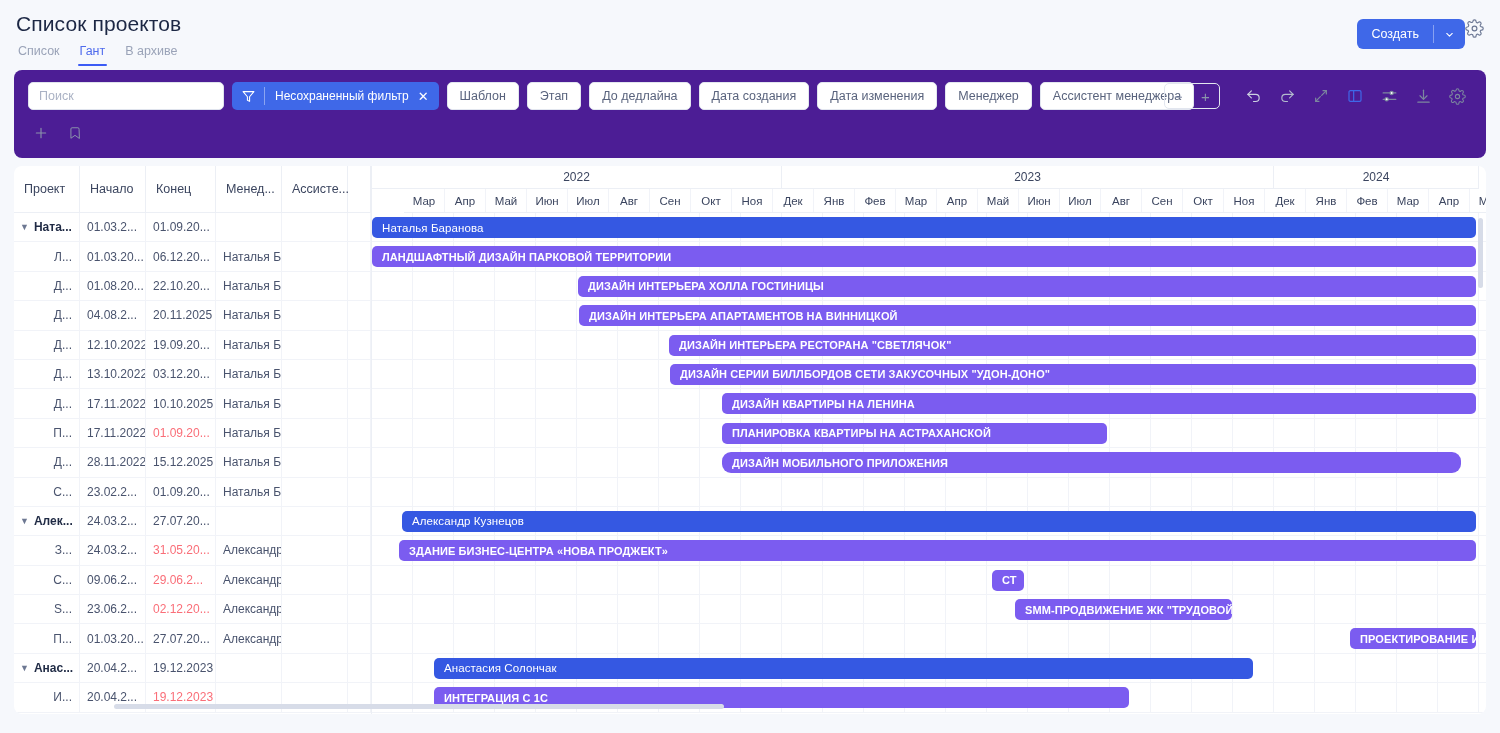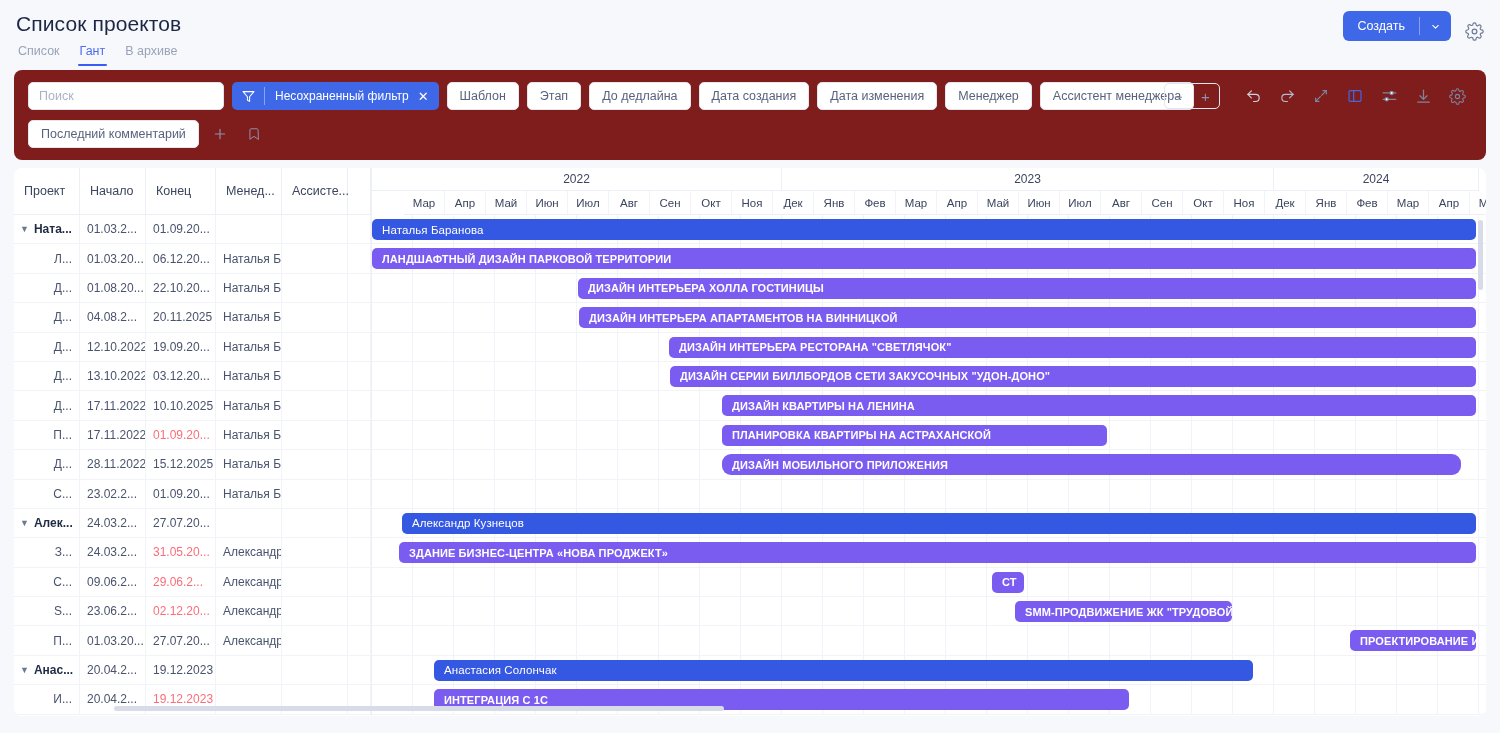--- a/index.html
+++ b/index.html
@@ -38,42 +38,42 @@
     position: relative;
   }
   .tab.active { color: #4f6bed; }
   .tab.active::after {
     content:"";
     position:absolute; left:0; right:0; bottom:0;
     height: 2.5px; background:#3b5bf5; border-radius:2px;
   }
   .header-right {
     position: absolute;
-    top: 11px; right: 16px;
-    display: flex; align-items: flex-end; gap: 14px;
+    top: 19px; right: 16px;
+    display: flex; align-items: flex-start; 
   }
   .create-btn {
     display: flex; align-items: center;
     background: #3f68e8;
     border-radius: 6px;
     height: 30px;
     color: #fff;
     font-size: 12.5px;
     cursor: pointer;
     overflow: hidden;
   }
   .create-btn .lbl { padding: 0 14px; }
   .create-btn .sep { width: 1px; height: 18px; background: rgba(255,255,255,.38); }
   .create-btn .caret { padding: 0 10px; display:flex; align-items:center; }
   .gear-top { color:#6b7794; cursor:pointer; display:flex; }
 
   
   .toolbar-card {
     margin: 6px 14px 0 14px;
-    background: #7f1d1d;
+    background: #4c1d95;
     border-radius: 8px;
     padding: 12px 8px 12px 8px;
     position: relative;
     min-height: 72px;
   }
   .toolbar-row {
     display: flex;
     align-items: center;
     gap: 8px;
     padding: 0 6px;
@@ -296,21 +296,20 @@
     <div class="pill">Шаблон</div>
     <div class="pill">Этап</div>
     <div class="pill">До дедлайна</div>
     <div class="pill">Дата создания</div>
     <div class="pill">Дата изменения</div>
     <div class="pill">Менеджер</div>
     <div class="pill">Ассистент менеджера</div>
   </div>
 
   <div class="toolbar-row">
-    <div class="pill">Последний комментарий</div>
     <div class="icon-plain">
       <svg width="16" height="16" viewBox="0 0 24 24" fill="none" stroke="currentColor" stroke-width="1.7" stroke-linecap="round">
           <path d="M12 5v14M5 12h14"></path>
         </svg>
     </div>
     <div class="icon-plain">
       <svg width="14" height="14" viewBox="0 0 24 24" fill="none" stroke="currentColor" stroke-width="1.7" stroke-linecap="round" stroke-linejoin="round">
           <path d="M19 21l-7-5-7 5V5a2 2 0 012-2h10a2 2 0 012 2z"></path>
         </svg>
     </div>

